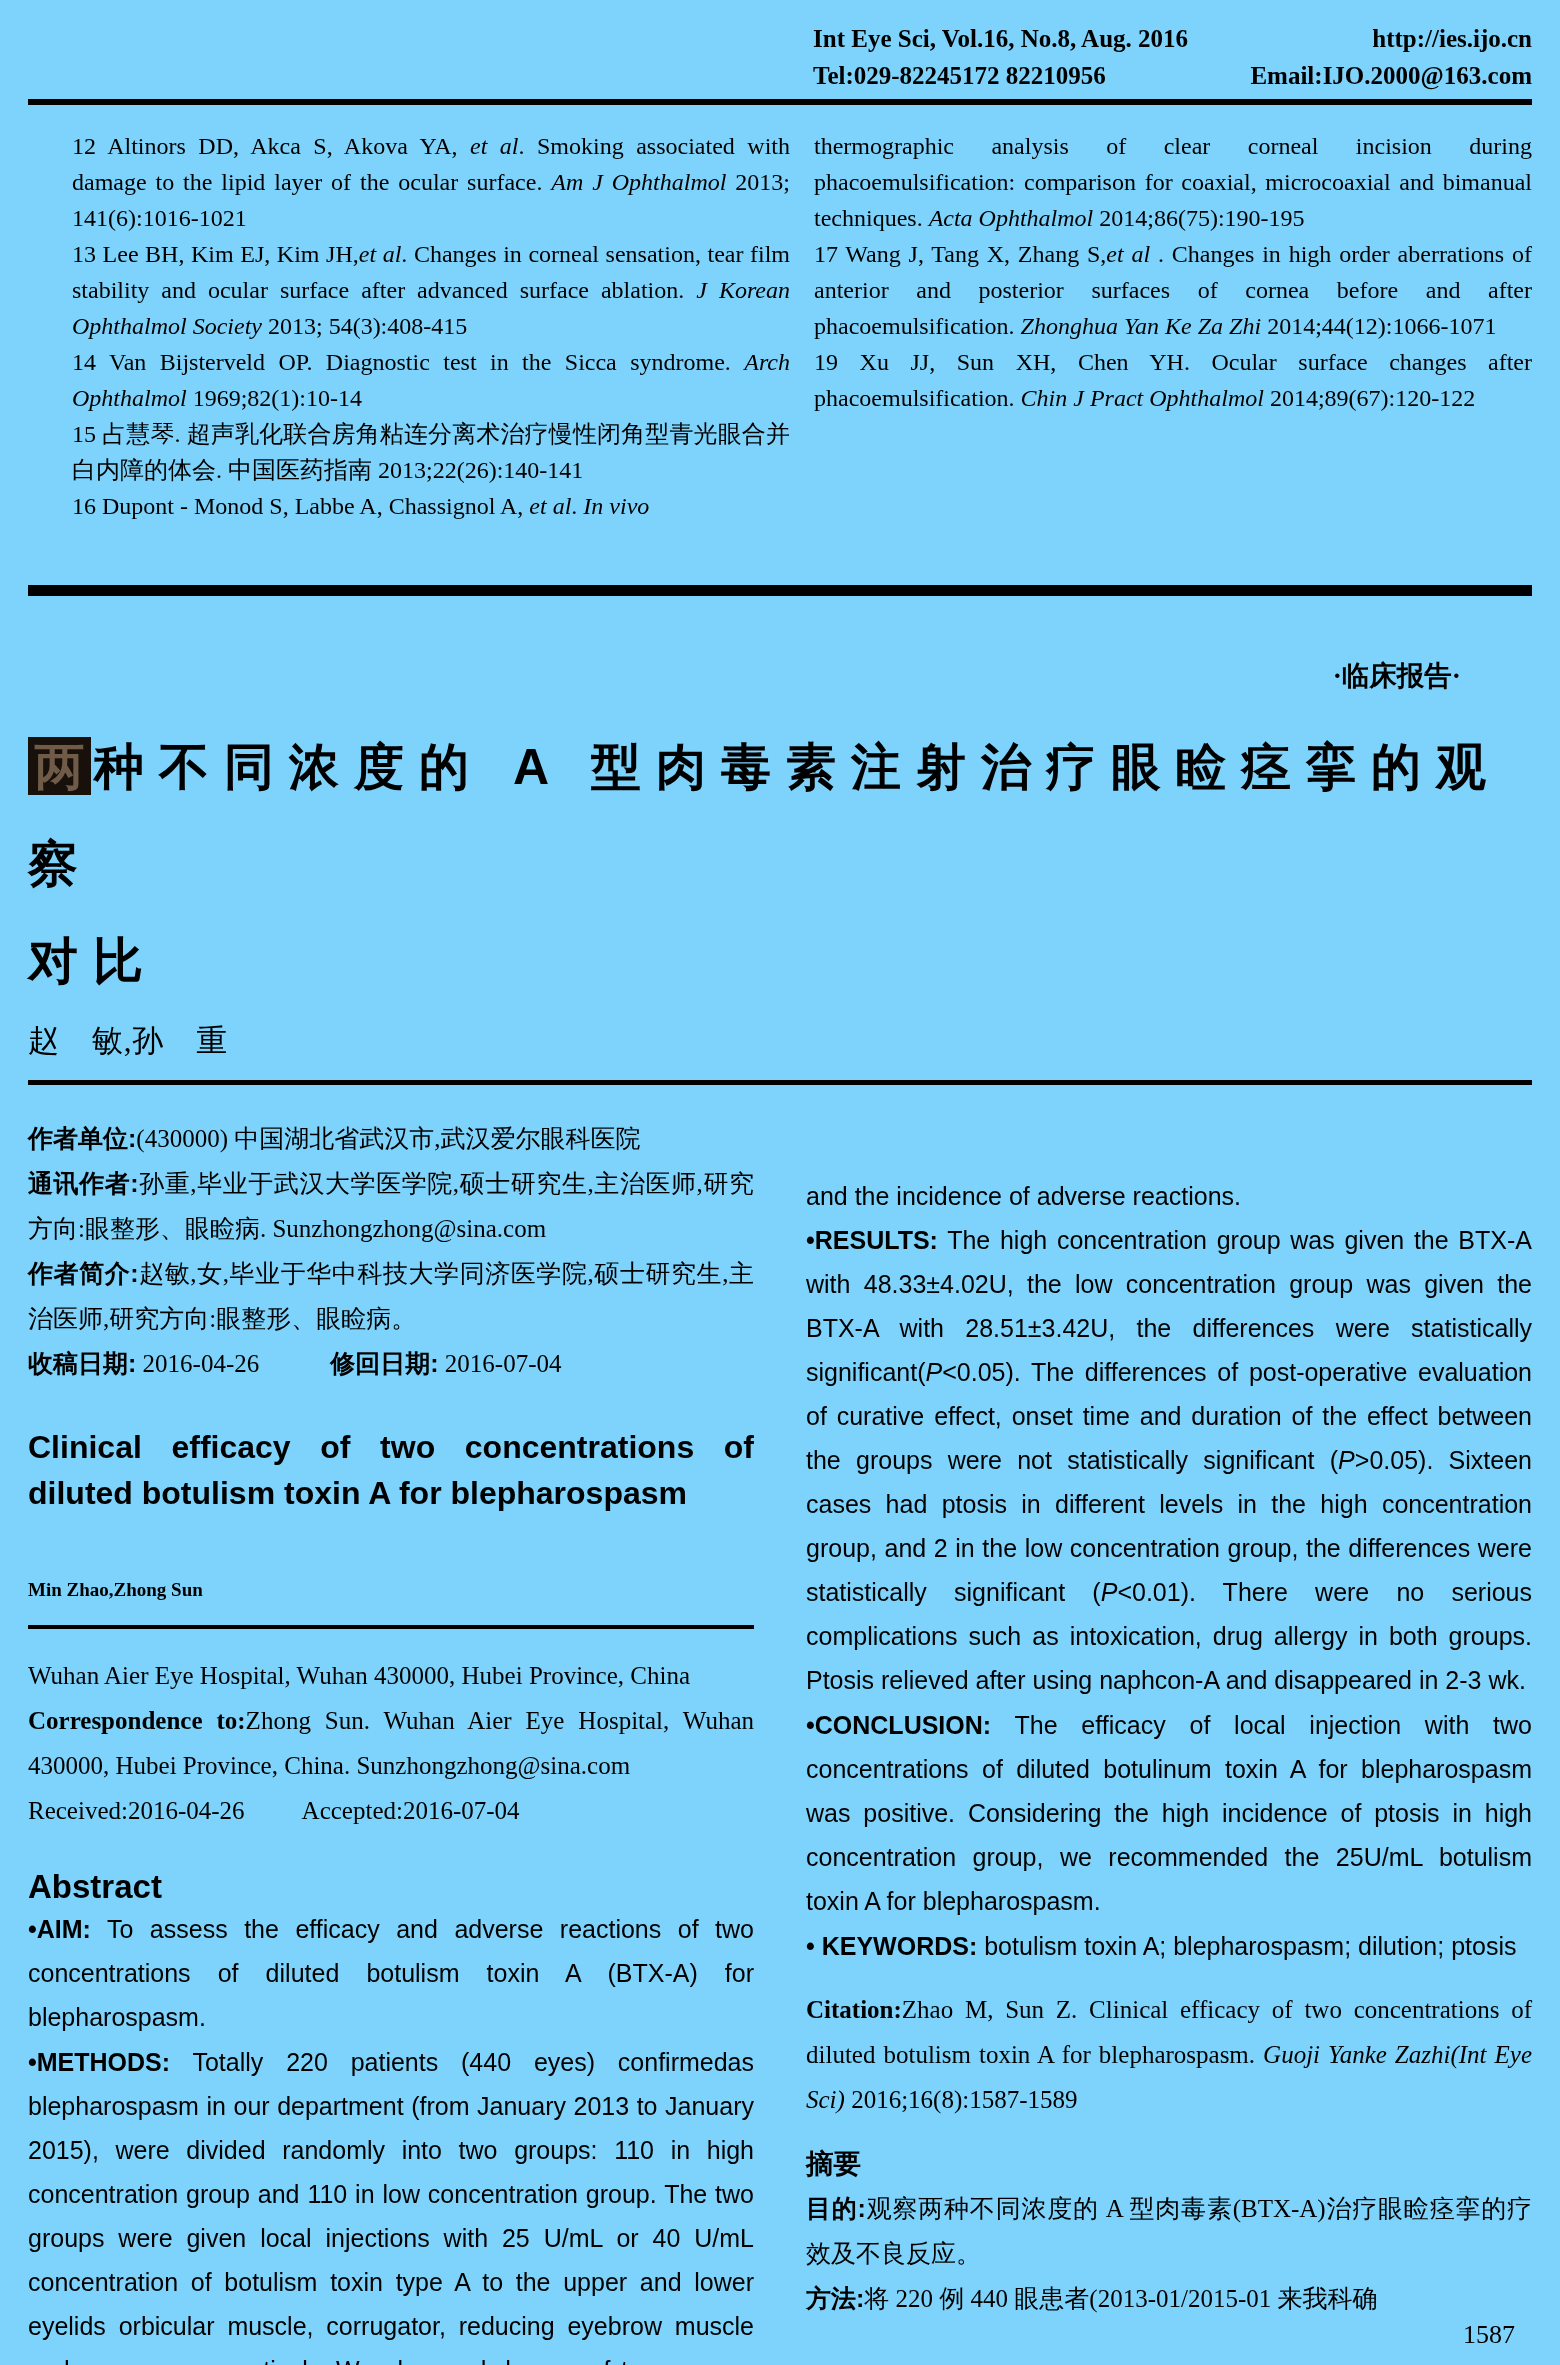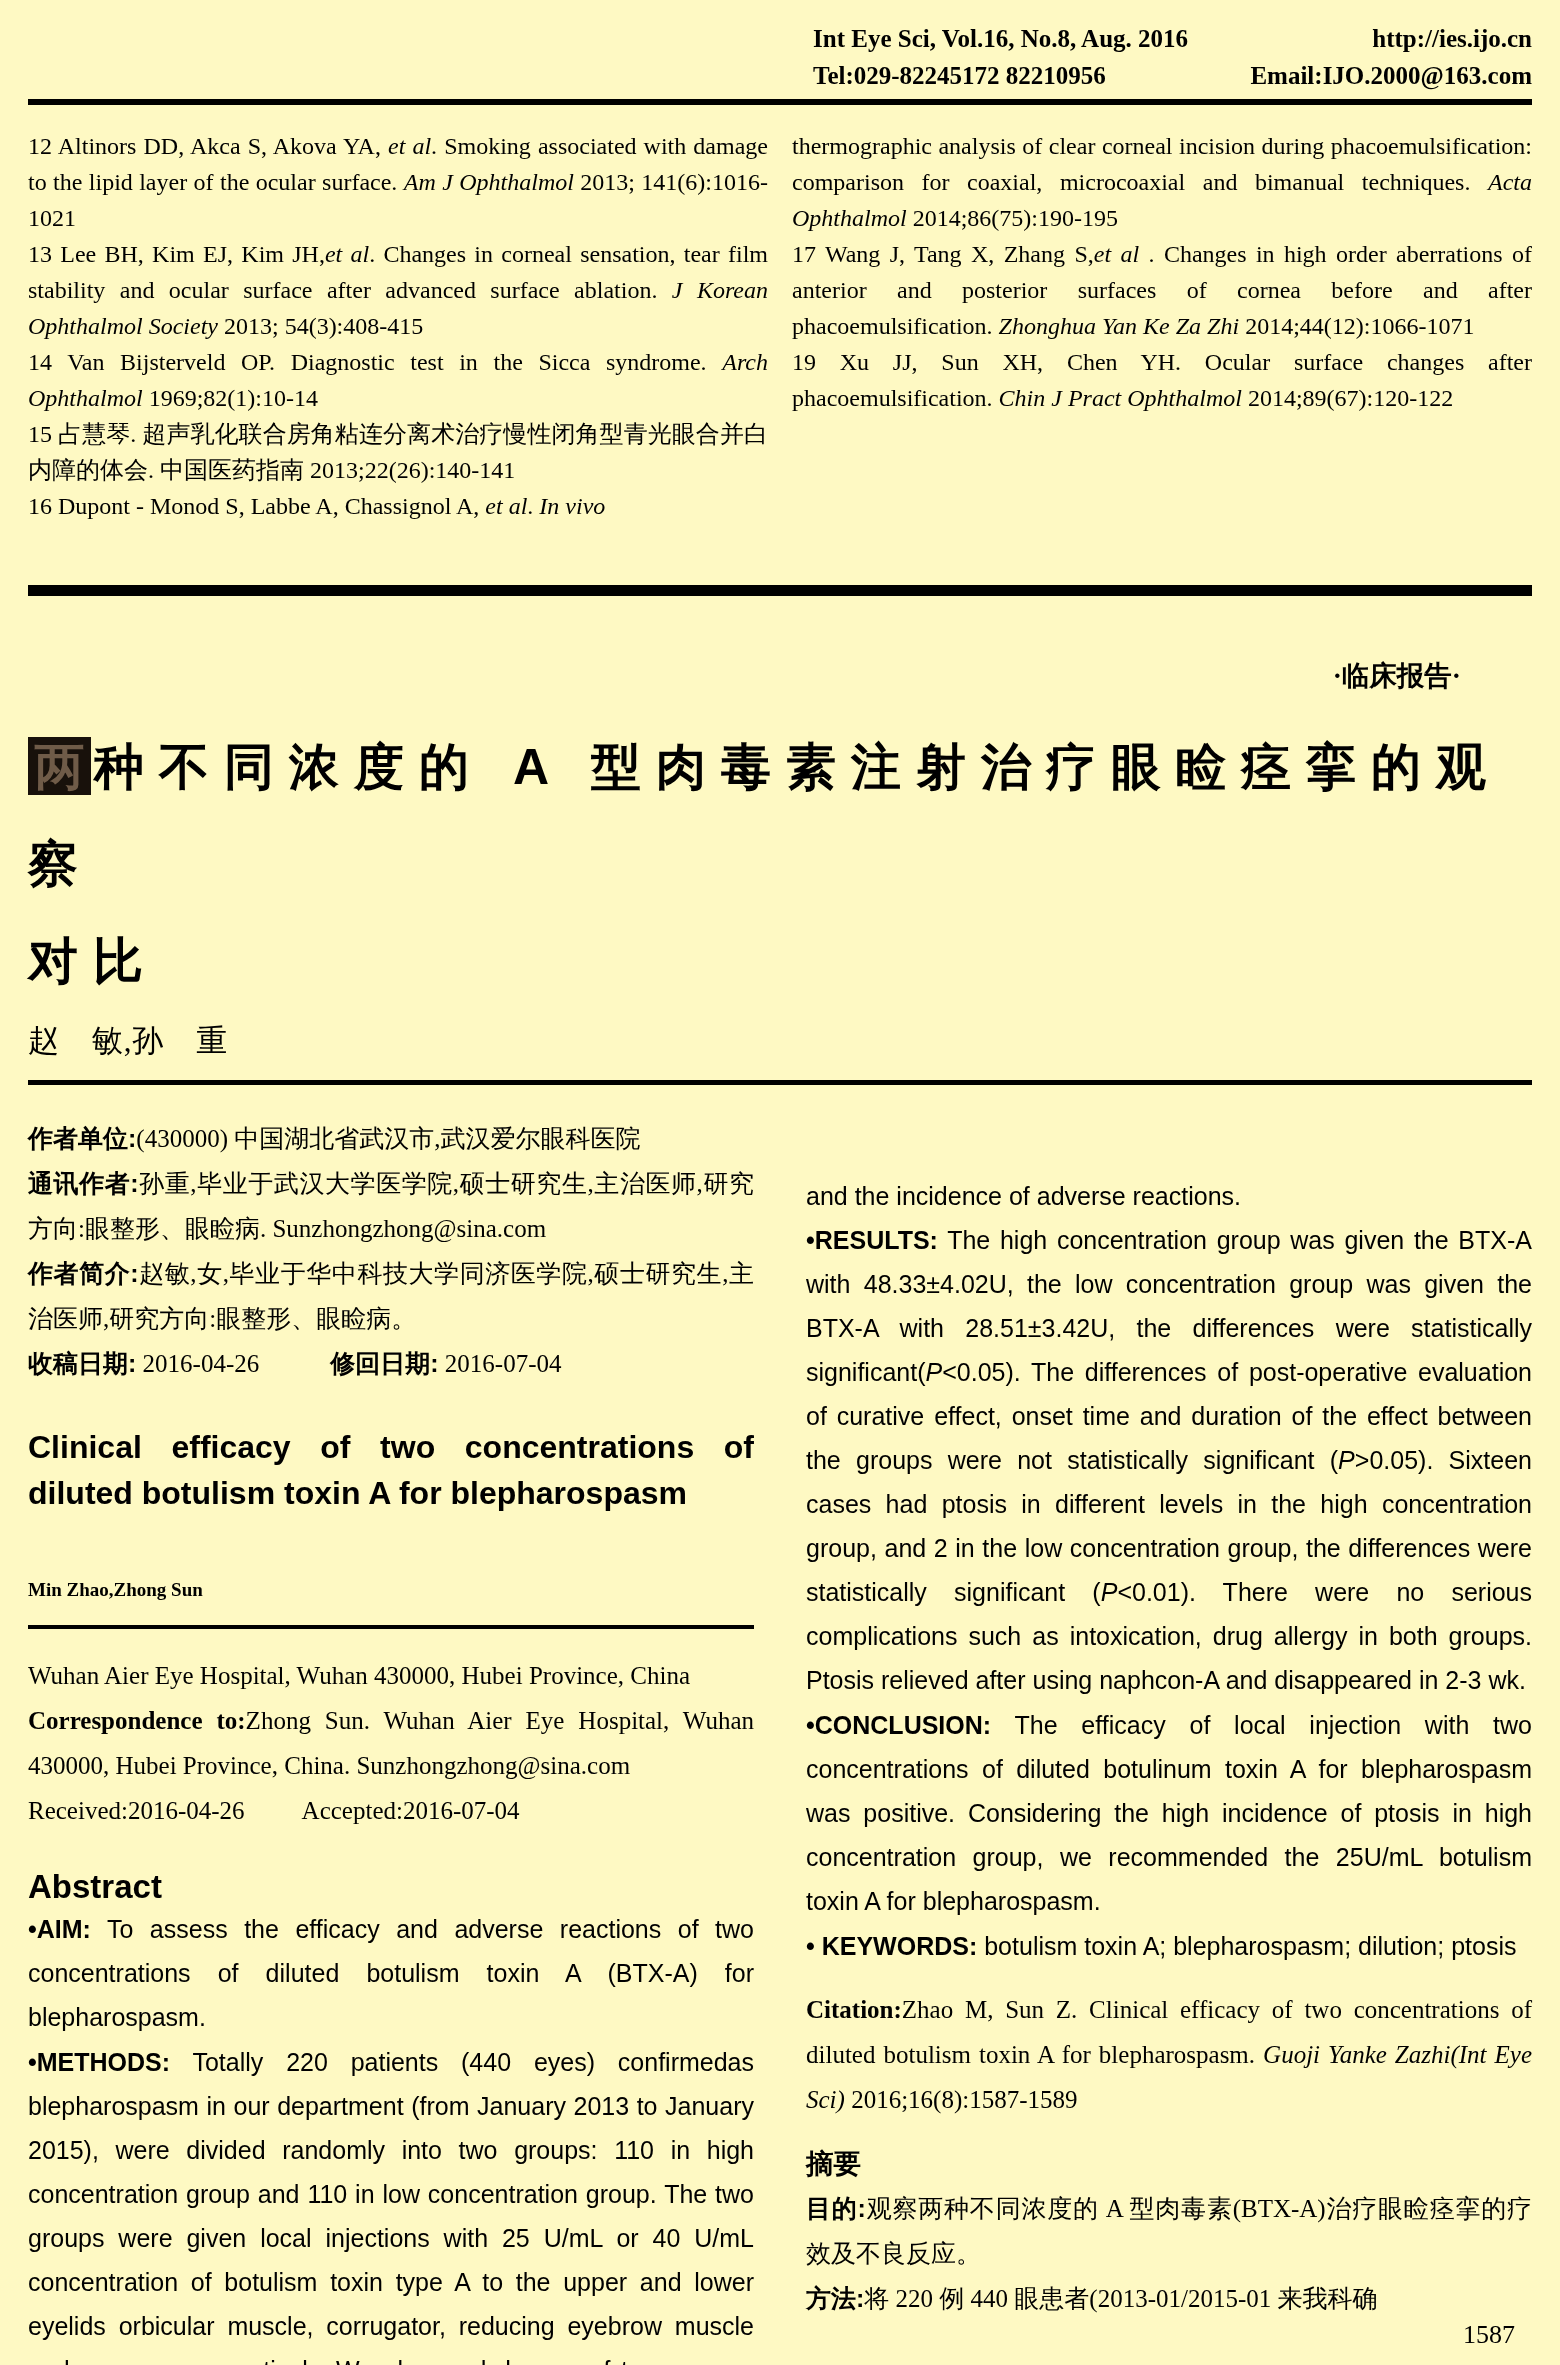--- a/index.html
+++ b/index.html
@@ -1,39 +1,39 @@
 <!DOCTYPE html>
 <html style="font-size:7.6px"><head>
 <meta charset="utf-8">
 <style>
   * { margin:0; padding:0; box-sizing:border-box; }
   html,body { background:#888; }
   .page {
     position:relative;
     width:1560px; height:2366px;
     margin:0 auto;
-    background:#fef9c3;
+    background:#7dd3fc;
     color:#000;
     overflow:hidden;
     font-family:"Liberation Serif","DejaVu Serif",serif;
   }
   .content { margin:0 28px; width:1504px; }
 
   
   .journal-header { padding-top:20px; display:flex; justify-content:flex-end; }
   .journal-header-inner { width:719px; font-weight:bold; font-size:25px; line-height:37px; }
   .jh-line { display:flex; justify-content:space-between; }
   .rule { background:#000; width:100%; }
   .rule-header { height:6.2px; margin-top:4.7px; }
   .rule-thick  { height:11.4px; margin-top:61px; }
   .rule-title  { height:4.3px;  margin-top:18px; }
   .rule-col    { height:4.3px;  margin-top:21px; }
 
   
-  .refs { display:flex; gap:24px; margin-top:23px; }
+  .refs { display:flex; gap:24px; margin-top:23px;margin-left:44px; }
   .refs-col { flex:1 1 0; }
   .ref { font-size:24px; line-height:36px; text-align:justify; }
 
   
   .section-marker { margin-top:62px; text-align:right; padding-right:71px;
     font-weight:bold; font-size:27.5px; font-family:"Liberation Serif","DejaVu Serif",serif; }
   .title-cn { margin-top:24.6px; font-weight:bold; font-size:50px; line-height:97px;
     letter-spacing:0.30em; font-family:"Liberation Sans","DejaVu Sans",sans-serif; }
   .drop-cap { display:inline-block; background:#18110b; color:#6f5b48;
     padding:1.9px 6.6px 0 6.6px; line-height:1.12; letter-spacing:0; margin-right:2.8px; }

